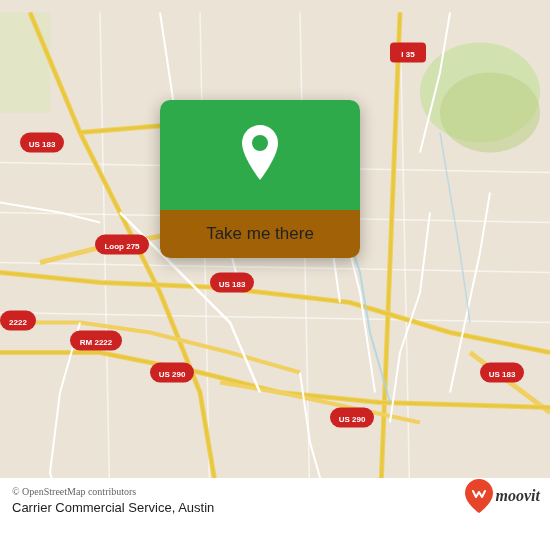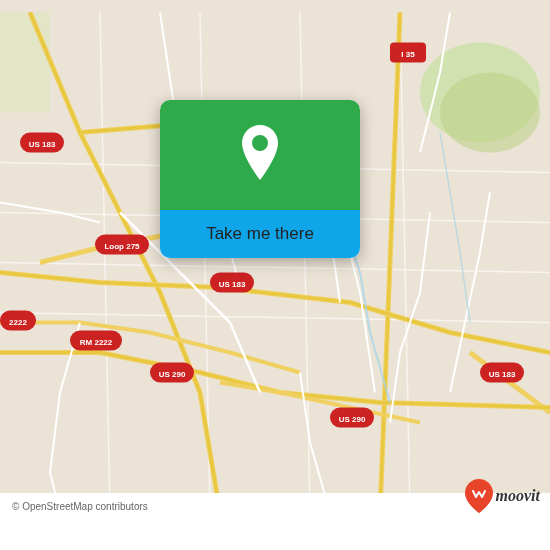--- a/index.html
+++ b/index.html
@@ -56,38 +56,39 @@
       align-items: center;
       justify-content: center;
     }
 
     .popup-label {
       padding: 14px 22px;
       text-align: center;
       font-size: 17px;
       font-weight: 500;
       color: #222;
-      background: #0ea5e9;
+      background: #a16207;
     }
 
     
     .bottom-bar {
       position: absolute;
       bottom: 0;
       left: 0;
       right: 0;
       background: white;
       padding: 8px 12px 10px;
       z-index: 10;
     }
 
     .attribution {
       font-size: 10px;
       color: #666;
       margin-bottom: 3px;
+      font-family: Liberation Serif, serif;
     }
 
     .location-info {
       font-size: 13px;
       color: #222;
       font-weight: 400;
     }
 
     
     .moovit-logo {
@@ -211,20 +212,21 @@
       <svg width="50" height="60" viewBox="0 0 50 60">
         <path d="M25 0 C15 0 7 8 7 18 C7 32 25 55 25 55 C25 55 43 32 43 18 C43 8 35 0 25 0 Z" fill="white"></path>
         <circle cx="25" cy="18" r="8" fill="#2eaa4a"></circle>
       </svg>
     </div>
     <div class="popup-label">Take me there</div>
   </div>
 
   <div class="bottom-bar">
     <div class="attribution">© OpenStreetMap contributors</div>
+    <div class="location-info">Carrier Commercial Service, Austin</div>
   </div>
 
   <div class="moovit-logo">
     <svg class="moovit-pin" viewBox="0 0 28 34" fill="none" xmlns="http://www.w3.org/2000/svg">
       <path d="M14 0 C6.3 0 0 6.3 0 14 C0 24.5 14 34 14 34 C14 34 28 24.5 28 14 C28 6.3 21.7 0 14 0 Z" fill="#e8442a"></path>
       <path d="M8 12 L11 18 L14 13 L17 18 L20 12" stroke="white" stroke-width="2" fill="none" stroke-linecap="round" stroke-linejoin="round"></path>
     </svg>
     <span class="moovit-text">moovit</span>
   </div>
 </div>

